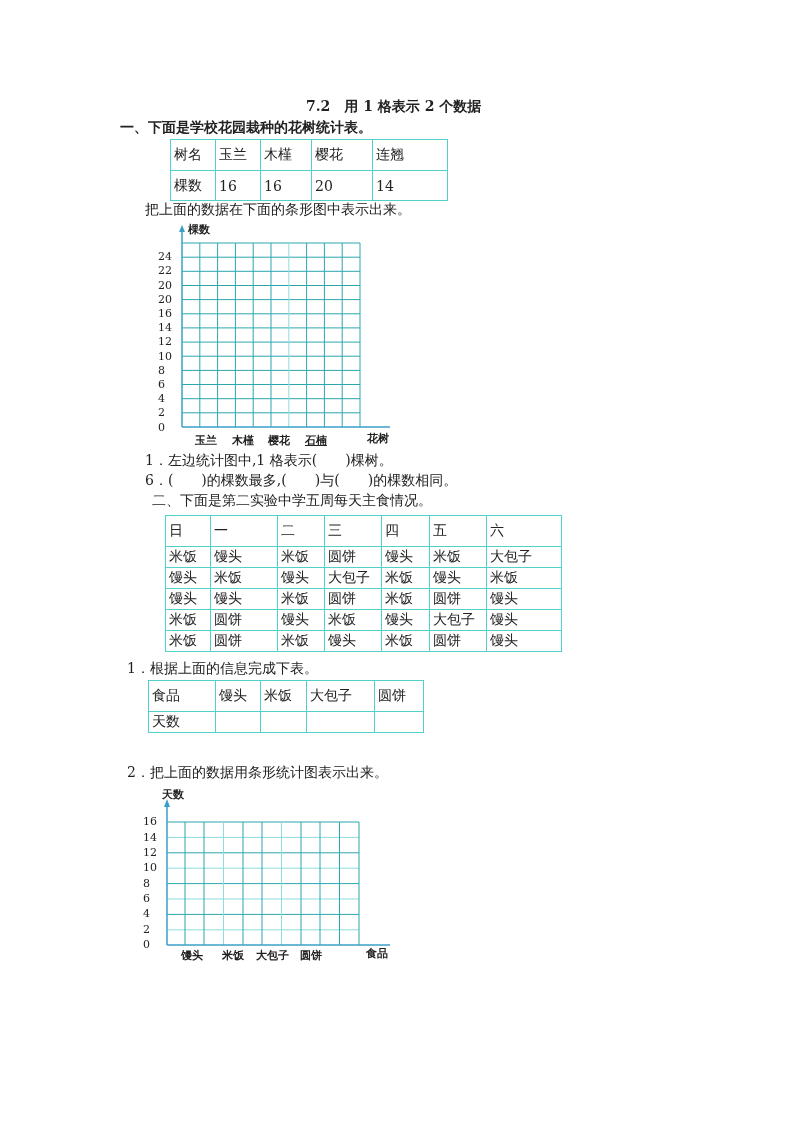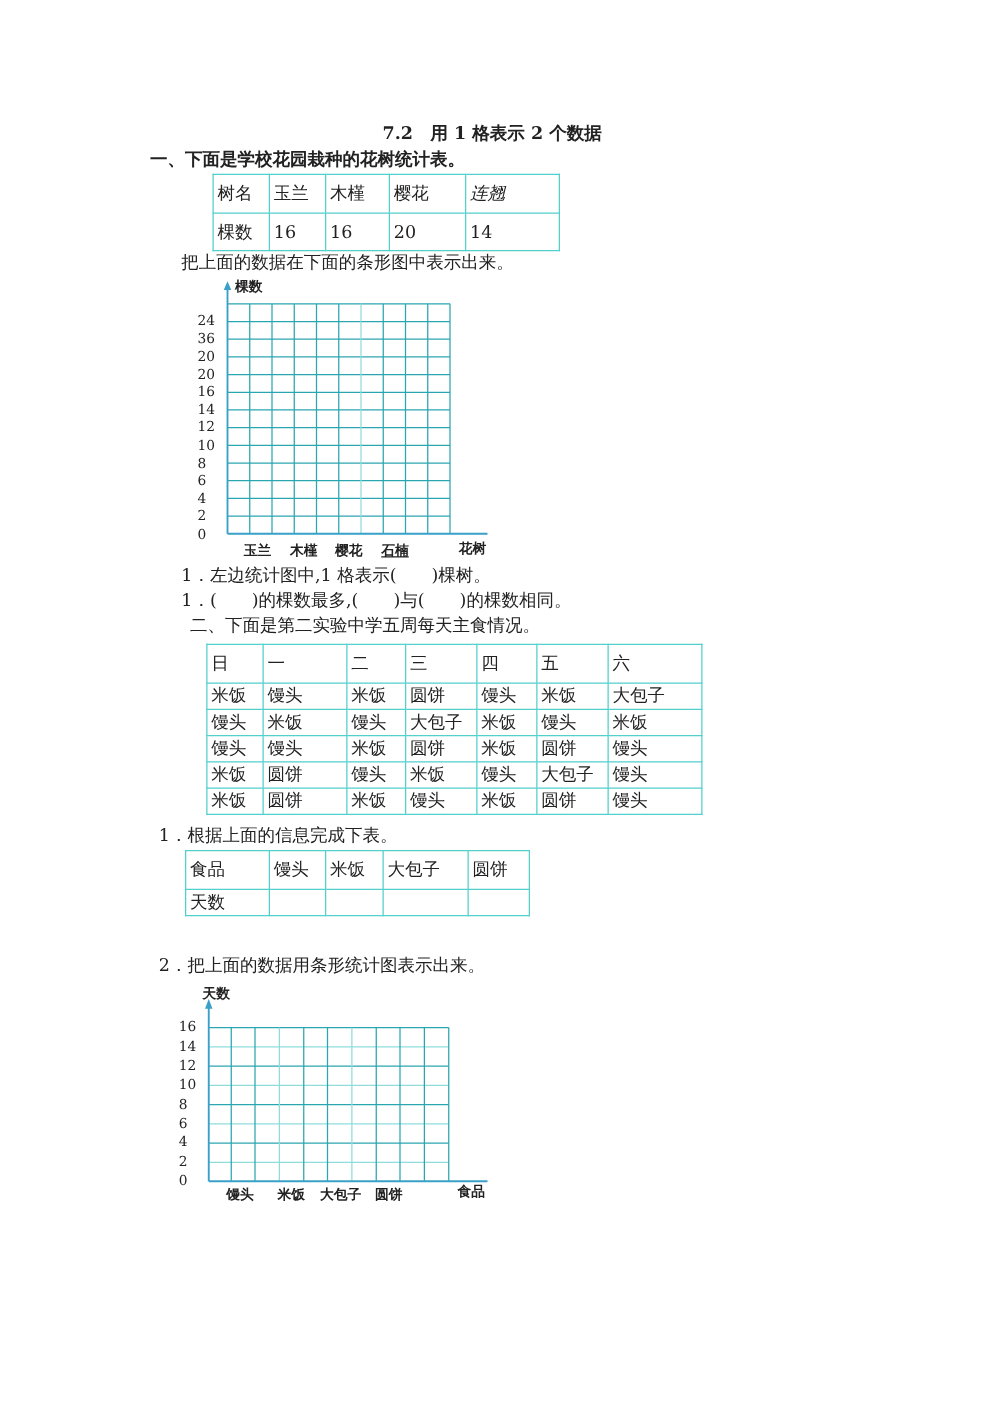--- a/index.html
+++ b/index.html
@@ -20,21 +20,21 @@
 
 <div class="abs txt" style="left:120px; top:119px;font-weight:bold;">一、下面是学校花园栽种的花树统计表。</div>
 
 <table class="t" style="left:170px; top:139px;">
   <tbody>
       <tr>
     <td style="width:38px;">树名</td>
     <td style="width:38px;">玉兰</td>
     <td style="width:44px;">木槿</td>
     <td style="width:54px;">樱花</td>
-    <td style="width:68px;font-style:italic;">连翘</td>
+    <td style="width:68px;">连翘</td>
   </tr>
   <tr style="height:30px;">
     <td>棵数</td>
     <td>16</td>
     <td>16</td>
     <td>20</td>
     <td>14</td>
   </tr>
 </tbody>
   </table>
@@ -81,31 +81,31 @@
   <span class="tick" style="left:8px; top:184px;">2</span>
   <span class="tick" style="left:8px; top:170px;">4</span>
   <span class="tick" style="left:8px; top:156px;">6</span>
   <span class="tick" style="left:8px; top:142px;">8</span>
   <span class="tick" style="left:8px; top:128px;">10</span>
   <span class="tick" style="left:8px; top:113px;">12</span>
   <span class="tick" style="left:8px; top:99px;">14</span>
   <span class="tick" style="left:8px; top:85px;">16</span>
   <span class="tick" style="left:8px; top:71px;">20</span>
   <span class="tick" style="left:8px; top:57px;">20</span>
-  <span class="tick" style="left:8px; top:42px;">36</span>
+  <span class="tick" style="left:8px; top:42px;">22</span>
   <span class="tick" style="left:8px; top:28px;">24</span>
   <span class="lbl" style="left:45px; top:211px;">玉兰</span>
   <span class="lbl" style="left:82px; top:211px;">木槿</span>
   <span class="lbl" style="left:118px; top:211px;">樱花</span>
   <span class="lbl" style="left:155px; top:211px;text-decoration:underline;">石楠</span>
   <span class="lbl" style="left:217px; top:209px;">花树</span>
 </div>
 
 <div class="abs txt" style="left:145px; top:452px;">1．左边统计图中,1 格表示(　　)棵树。</div>
-<div class="abs txt" style="left:145px; top:472px;">1．(　　)的棵数最多,(　　)与(　　)的棵数相同。</div>
+<div class="abs txt" style="left:145px; top:472px;">6．(　　)的棵数最多,(　　)与(　　)的棵数相同。</div>
 
 <div class="abs txt" style="left:120px; top:492px;margin-left:32px;">二、下面是第二实验中学五周每天主食情况。</div>
 
 <table class="t" style="left:165px; top:515px;">
   <tbody>
       <tr>
     <td style="width:38px;">日</td>
     <td style="width:60px;">一</td>
     <td style="width:40px;">二</td>
     <td style="width:50px;">三</td>

